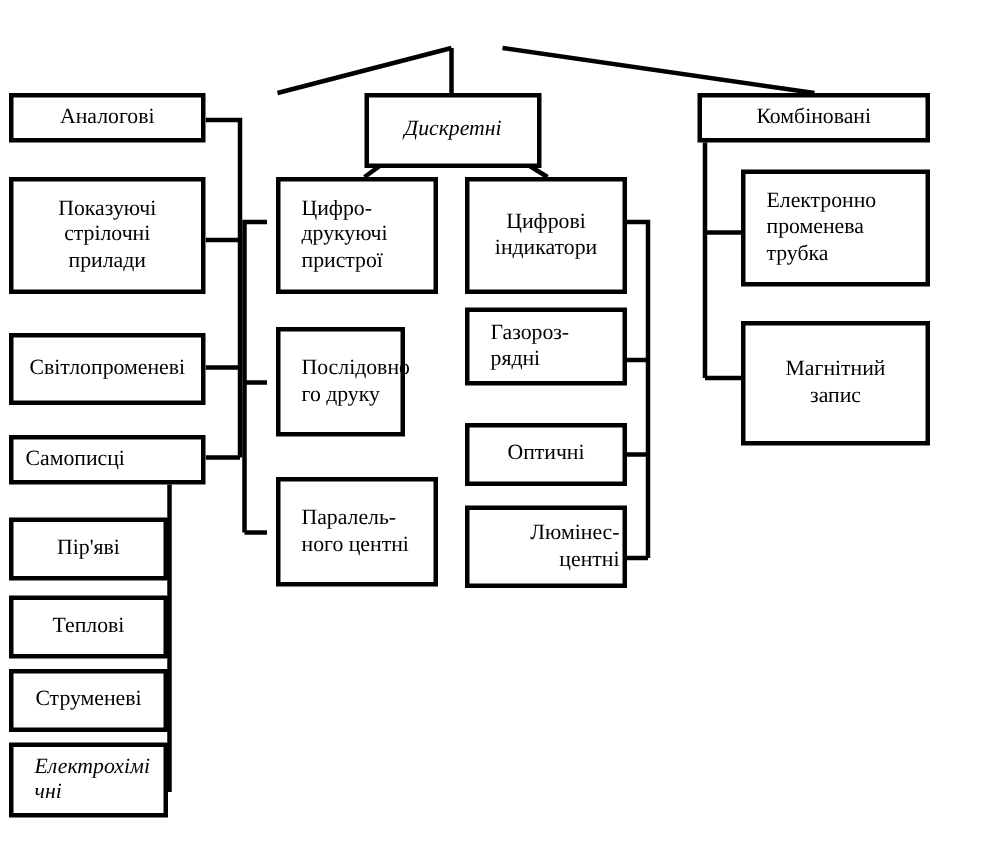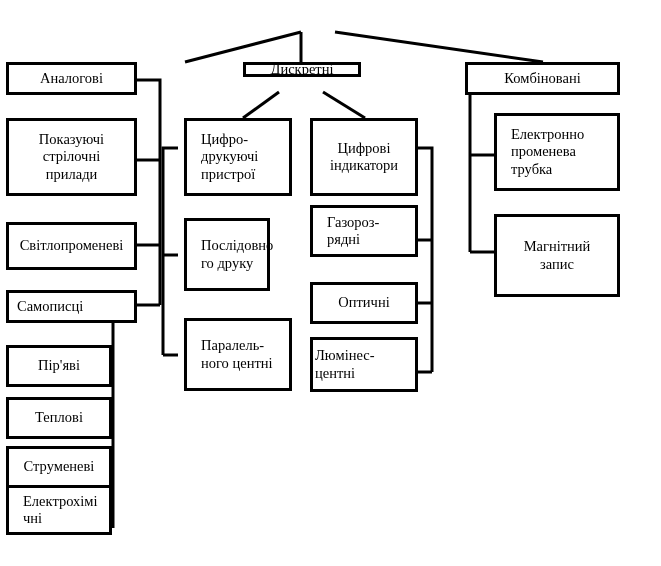--- a/index.html
+++ b/index.html
@@ -28,21 +28,21 @@
     z-index: 3;
   }
   .node .label {
     display: block;
     width: 100%;
     white-space: pre-line;
   }
   .c-center .label { text-align: center; padding: 0 4px; }
   .c-left   .label { text-align: left;   padding-left: 8px; }
   .c-leftpad .label { text-align: left;  padding-left: 14px; }
-  .c-centerish .label { text-align: left; padding: 0 2px; }
+  .c-centerish .label { text-align: right; padding: 0 2px; }
 
   svg#wires {
     position: absolute;
     left: 0;
     top: 0;
     width: 661px;
     height: 566px;
     z-index: 1;
     pointer-events: none;
   }
@@ -90,21 +90,21 @@
     <polyline points="470,92 470,252"></polyline>
     <line x1="470" y1="155" x2="494" y2="155"></line>
     <line x1="470" y1="252" x2="494" y2="252"></line>
   </svg>
 
 
   <div class="node c-center" style="left:6px; top:62px; width:131px; height:33px;">
     <span class="label">Аналогові</span>
   </div>
 
-  <div class="node c-center" style="left:243px; top:62px; width:118px; height:15px;">
+  <div class="node c-center" style="left:243px; top:62px; width:118px; height:50px;font-style:italic;">
     <span class="label">Дискретні</span>
   </div>
 
   <div class="node c-center" style="left:6px; top:118px; width:131px; height:78px;">
     <span class="label">Показуючі
 стрілочні
 прилади</span>
   </div>
 
   <div class="node c-center" style="left:465px; top:62px; width:155px; height:33px;">
@@ -124,21 +124,21 @@
   </div>
 
   <div class="node c-center" style="left:6px; top:397px; width:106px; height:42px;">
     <span class="label">Теплові</span>
   </div>
 
   <div class="node c-center" style="left:6px; top:446px; width:106px; height:42px;">
     <span class="label">Струменеві</span>
   </div>
 
-  <div class="node c-leftpad" style="left:6px; top:485px; width:106px; height:50px;">
+  <div class="node c-leftpad" style="left:6px; top:495px; width:106px; height:50px;font-style:italic;">
     <span class="label">Електрохімі
 чні</span>
   </div>
 
   <div class="node c-leftpad" style="left:184px; top:118px; width:108px; height:78px;">
     <span class="label">Цифро-
 друкуючі
 пристрої</span>
   </div>
 

